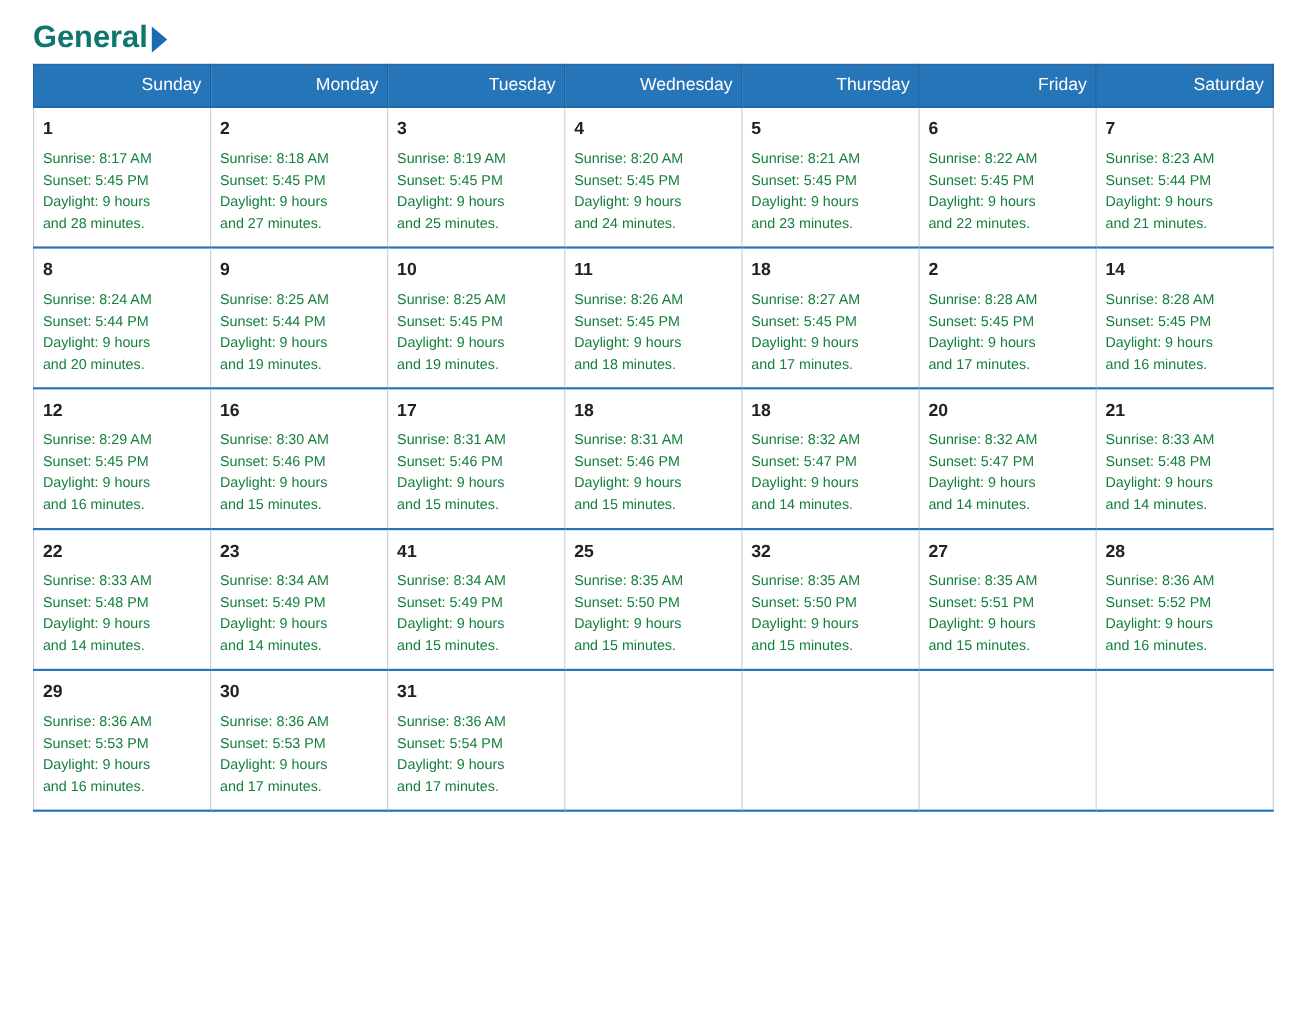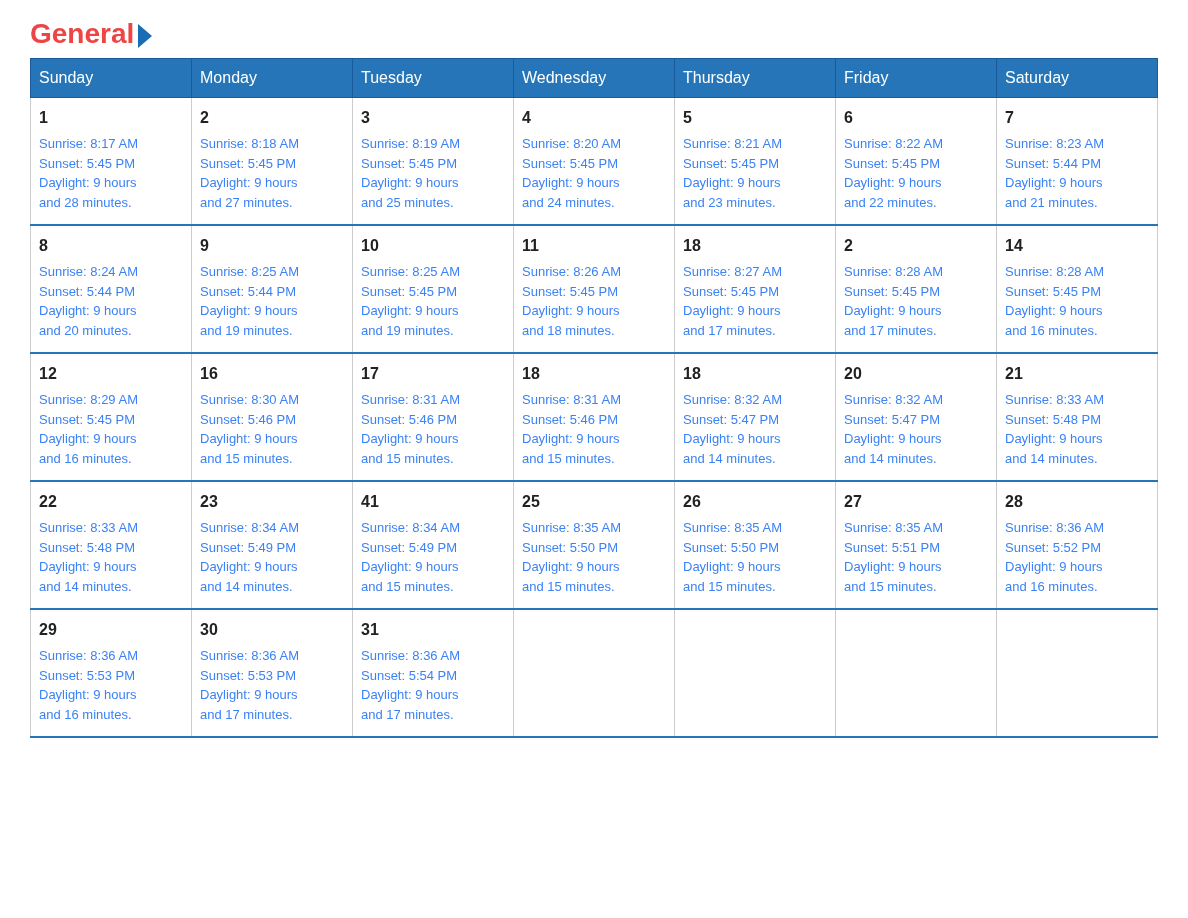--- a/index.html
+++ b/index.html
@@ -18,21 +18,21 @@
       margin-bottom: 10px;
     }
     .logo {
       display: flex;
       flex-direction: column;
       align-items: flex-start;
     }
     .logo-text {
       font-size: 28px;
       font-weight: bold;
-      color: #ef4444;
+      color: #0f766e;
       line-height: 1;
     }
     .logo-line2 {
       font-size: 28px;
       font-weight: bold;
       color: #1a6db5;
       line-height: 1;
     }
     .title-block {
       text-align: right;
@@ -52,42 +52,42 @@
       width: 100%;
       border-collapse: collapse;
       margin-top: 10px;
     }
     .calendar thead th {
       background: #2575b8;
       color: #fff;
       padding: 10px 8px;
       font-size: 16px;
       font-weight: normal;
-      text-align: left;
+      text-align: right;
       border: 1px solid #1a5a9a;
     }
     .calendar tbody td {
       vertical-align: top;
       padding: 8px 8px 12px 8px;
       border: 1px solid #ccc;
       border-bottom: 2px solid #2575b8;
       font-size: 13px;
       line-height: 1.5;
       width: calc(100%/7);
       min-height: 100px;
     }
     .day-number {
       font-size: 16px;
       font-weight: bold;
       display: block;
       margin-bottom: 4px;
     }
     .day-info {
       font-size: 13px;
-      color: #3b82f6;
+      color: #15803d;
     }
     .empty-cell {
       background: #fff;
     }
     tbody tr td:first-child .day-number,
     .calendar tbody td .day-number {
       color: #222;
     }
   </style>
 </head>
@@ -345,21 +345,21 @@
         <td>
           <span class="day-number">25</span>
           <span class="day-info">
             Sunrise: 8:35 AM<br>
             Sunset: 5:50 PM<br>
             Daylight: 9 hours<br>
             and 15 minutes.
           </span>
         </td>
         <td>
-          <span class="day-number">26</span>
+          <span class="day-number">32</span>
           <span class="day-info">
             Sunrise: 8:35 AM<br>
             Sunset: 5:50 PM<br>
             Daylight: 9 hours<br>
             and 15 minutes.
           </span>
         </td>
         <td>
           <span class="day-number">27</span>
           <span class="day-info">

